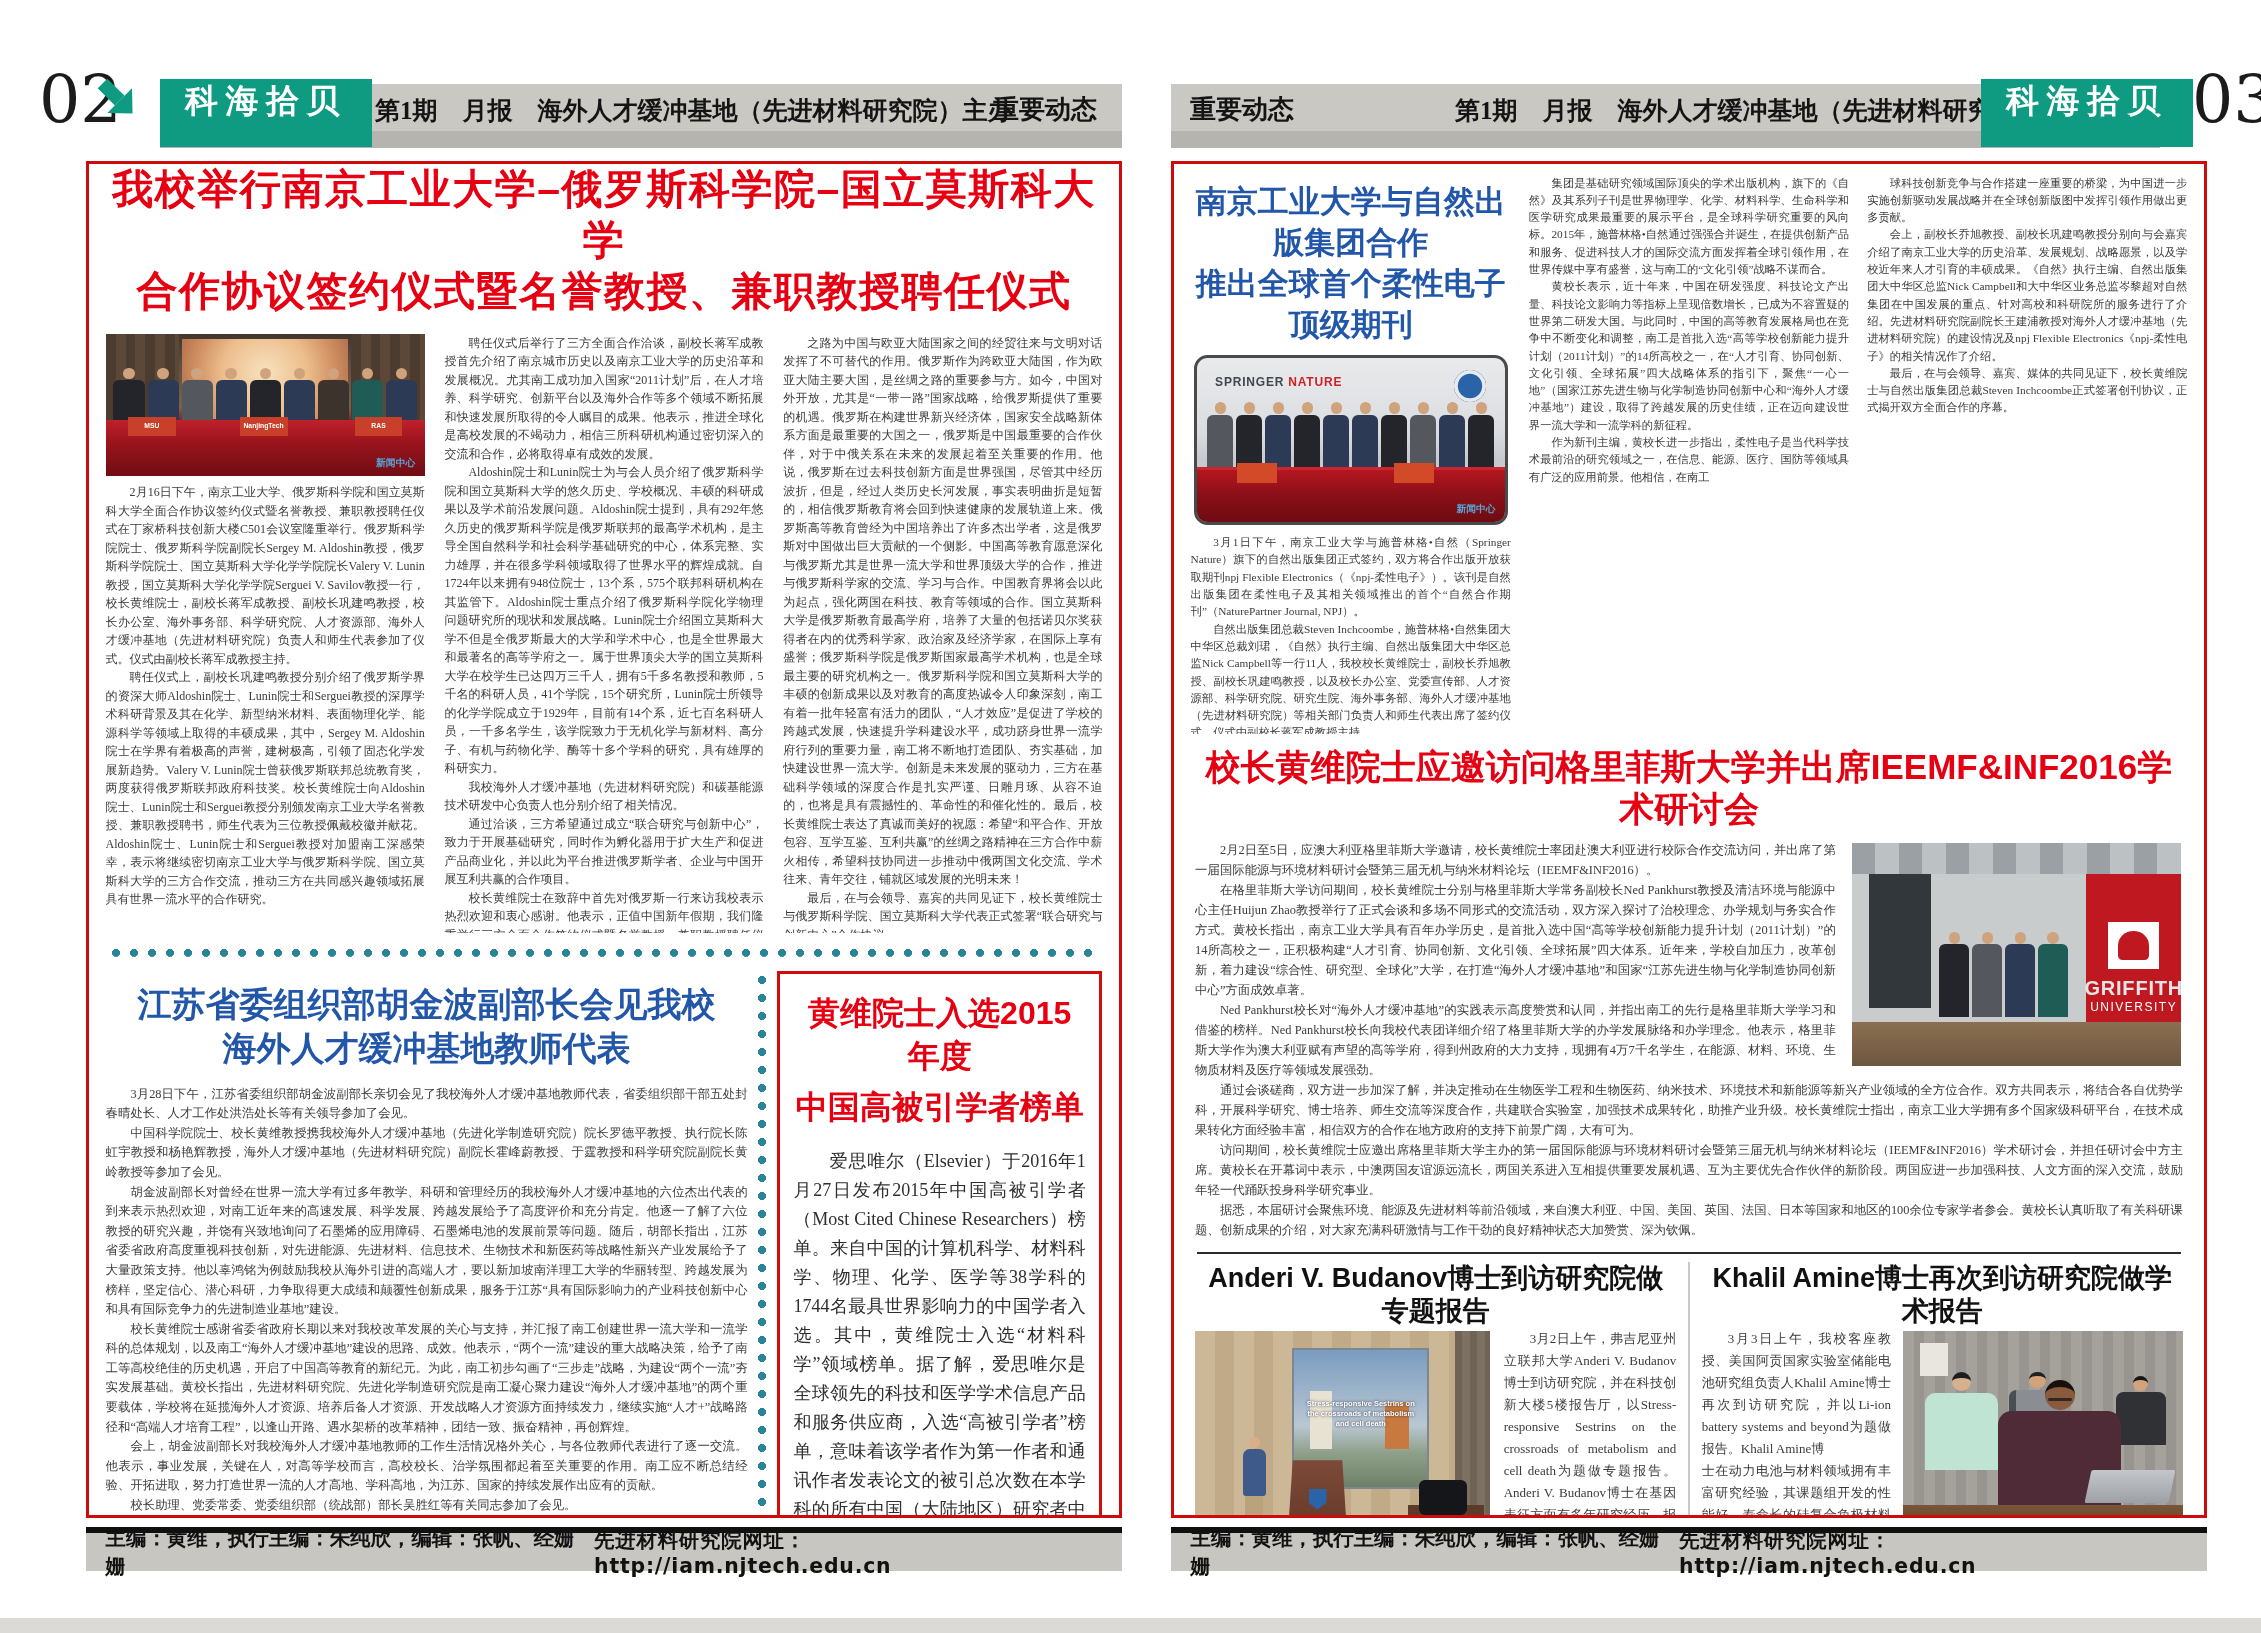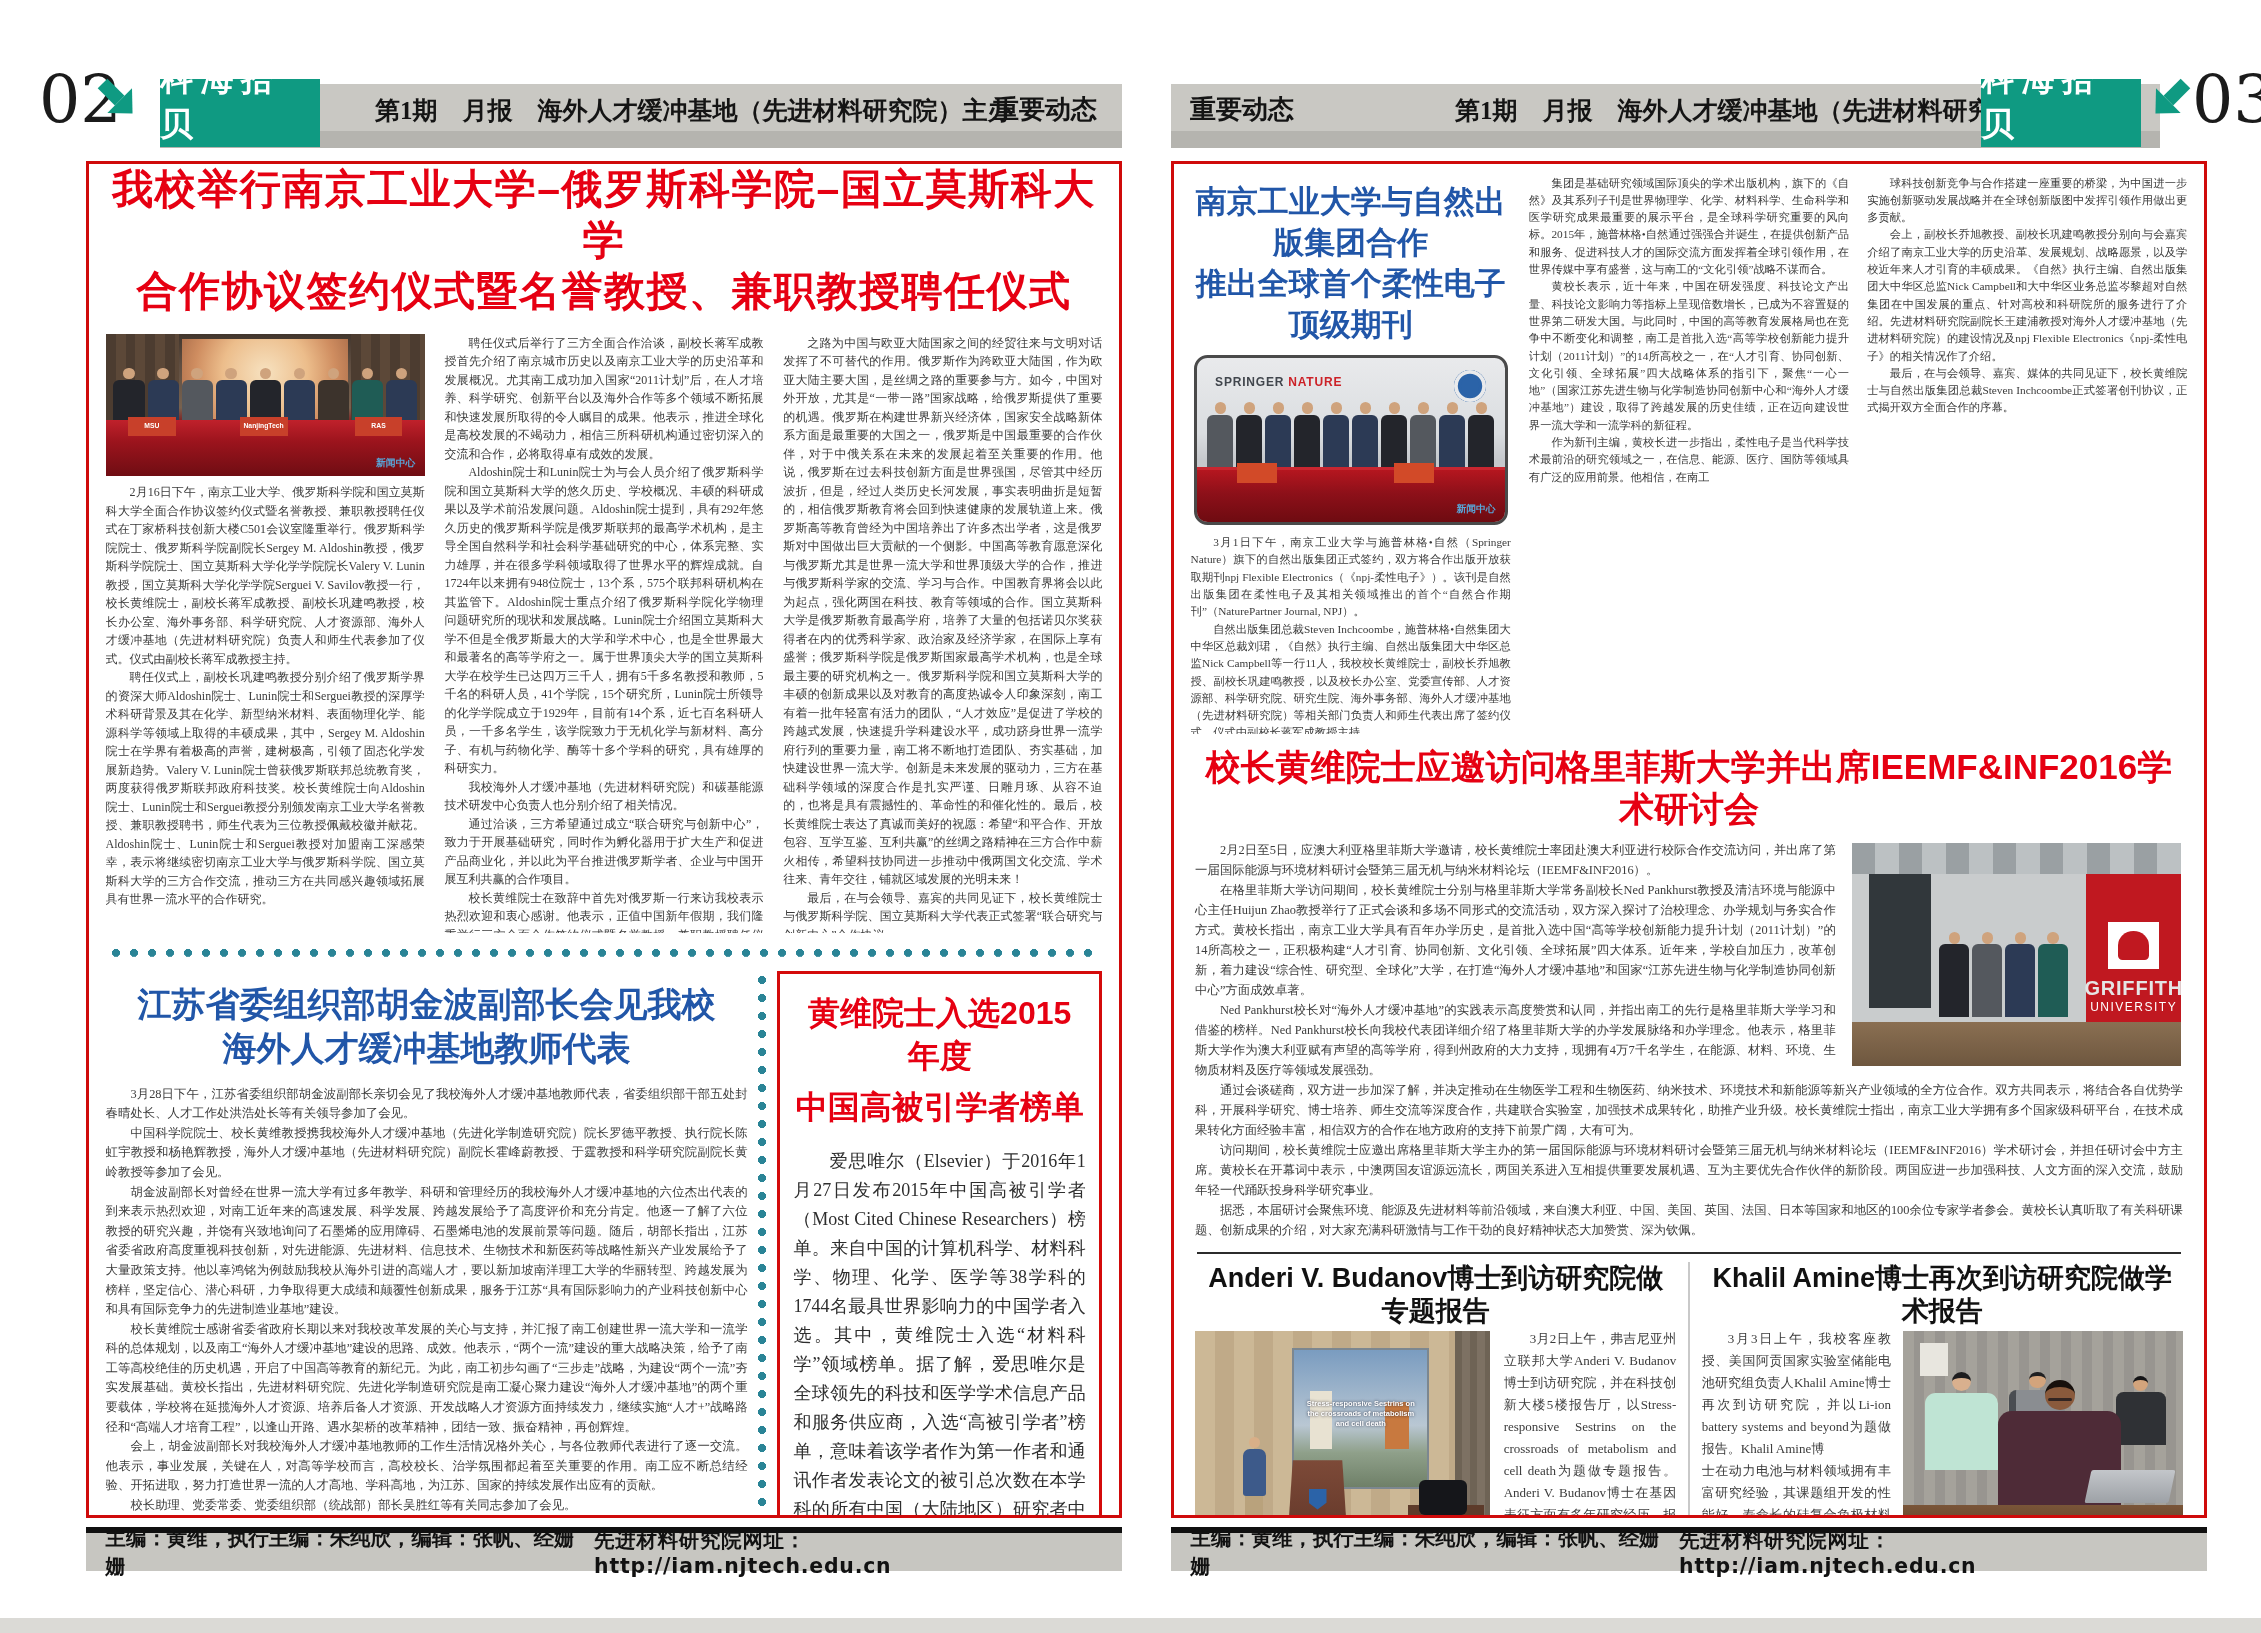--- a/index.html
+++ b/index.html
@@ -5,22 +5,22 @@
   html,body{margin:0;padding:0;background:#f4f4f2;}
   .canvas{position:relative;width:2261px;height:1633px;background:#ffffff;overflow:hidden;
           font-family:"Liberation Serif","DejaVu Serif",serif;color:#3b3b3b;}
   .page{position:absolute;top:4px;width:1131px;height:1633px;}
   .page-l{left:0;} .page-r{left:1131px;}
 
   
   .pagenum{position:absolute;font-family:"DejaVu Serif",serif;font-size:65px;line-height:1;color:#1b1b1b;}
   .mhband{position:absolute;background:#c9c8c3;}
   .mhband2{position:absolute;background:#b5b4af;}
-  .tealbox{position:absolute;width:160px;height:68px;background:#0f9a82;z-index:3;
-           display:flex;align-items:flex-end;justify-content:center;}
+  .tealbox{position:absolute;width:212px;height:68px;background:#0f9a82;z-index:3;
+           display:flex;align-items:flex-start;justify-content:center;}
   .tealbox span{color:#fff;font-weight:bold;font-size:33px;letter-spacing:7.5px;font-family:"Liberation Serif",serif;}
   .mhissue{position:absolute;font-weight:bold;font-size:25px;color:#141414;white-space:nowrap;}
   .mhcol{position:absolute;font-weight:bold;font-size:26px;color:#141414;}
   .mharrow{position:absolute;z-index:4;}
 
   
   .cbox{position:absolute;top:157px;width:1036px;height:1357px;border:3.8px solid #cf0a0a;
         background:#fff;box-sizing:border-box;padding:0 16.6px;overflow:hidden;}
   .cbox-l{left:86px;} .cbox-r{left:40px;}
 

